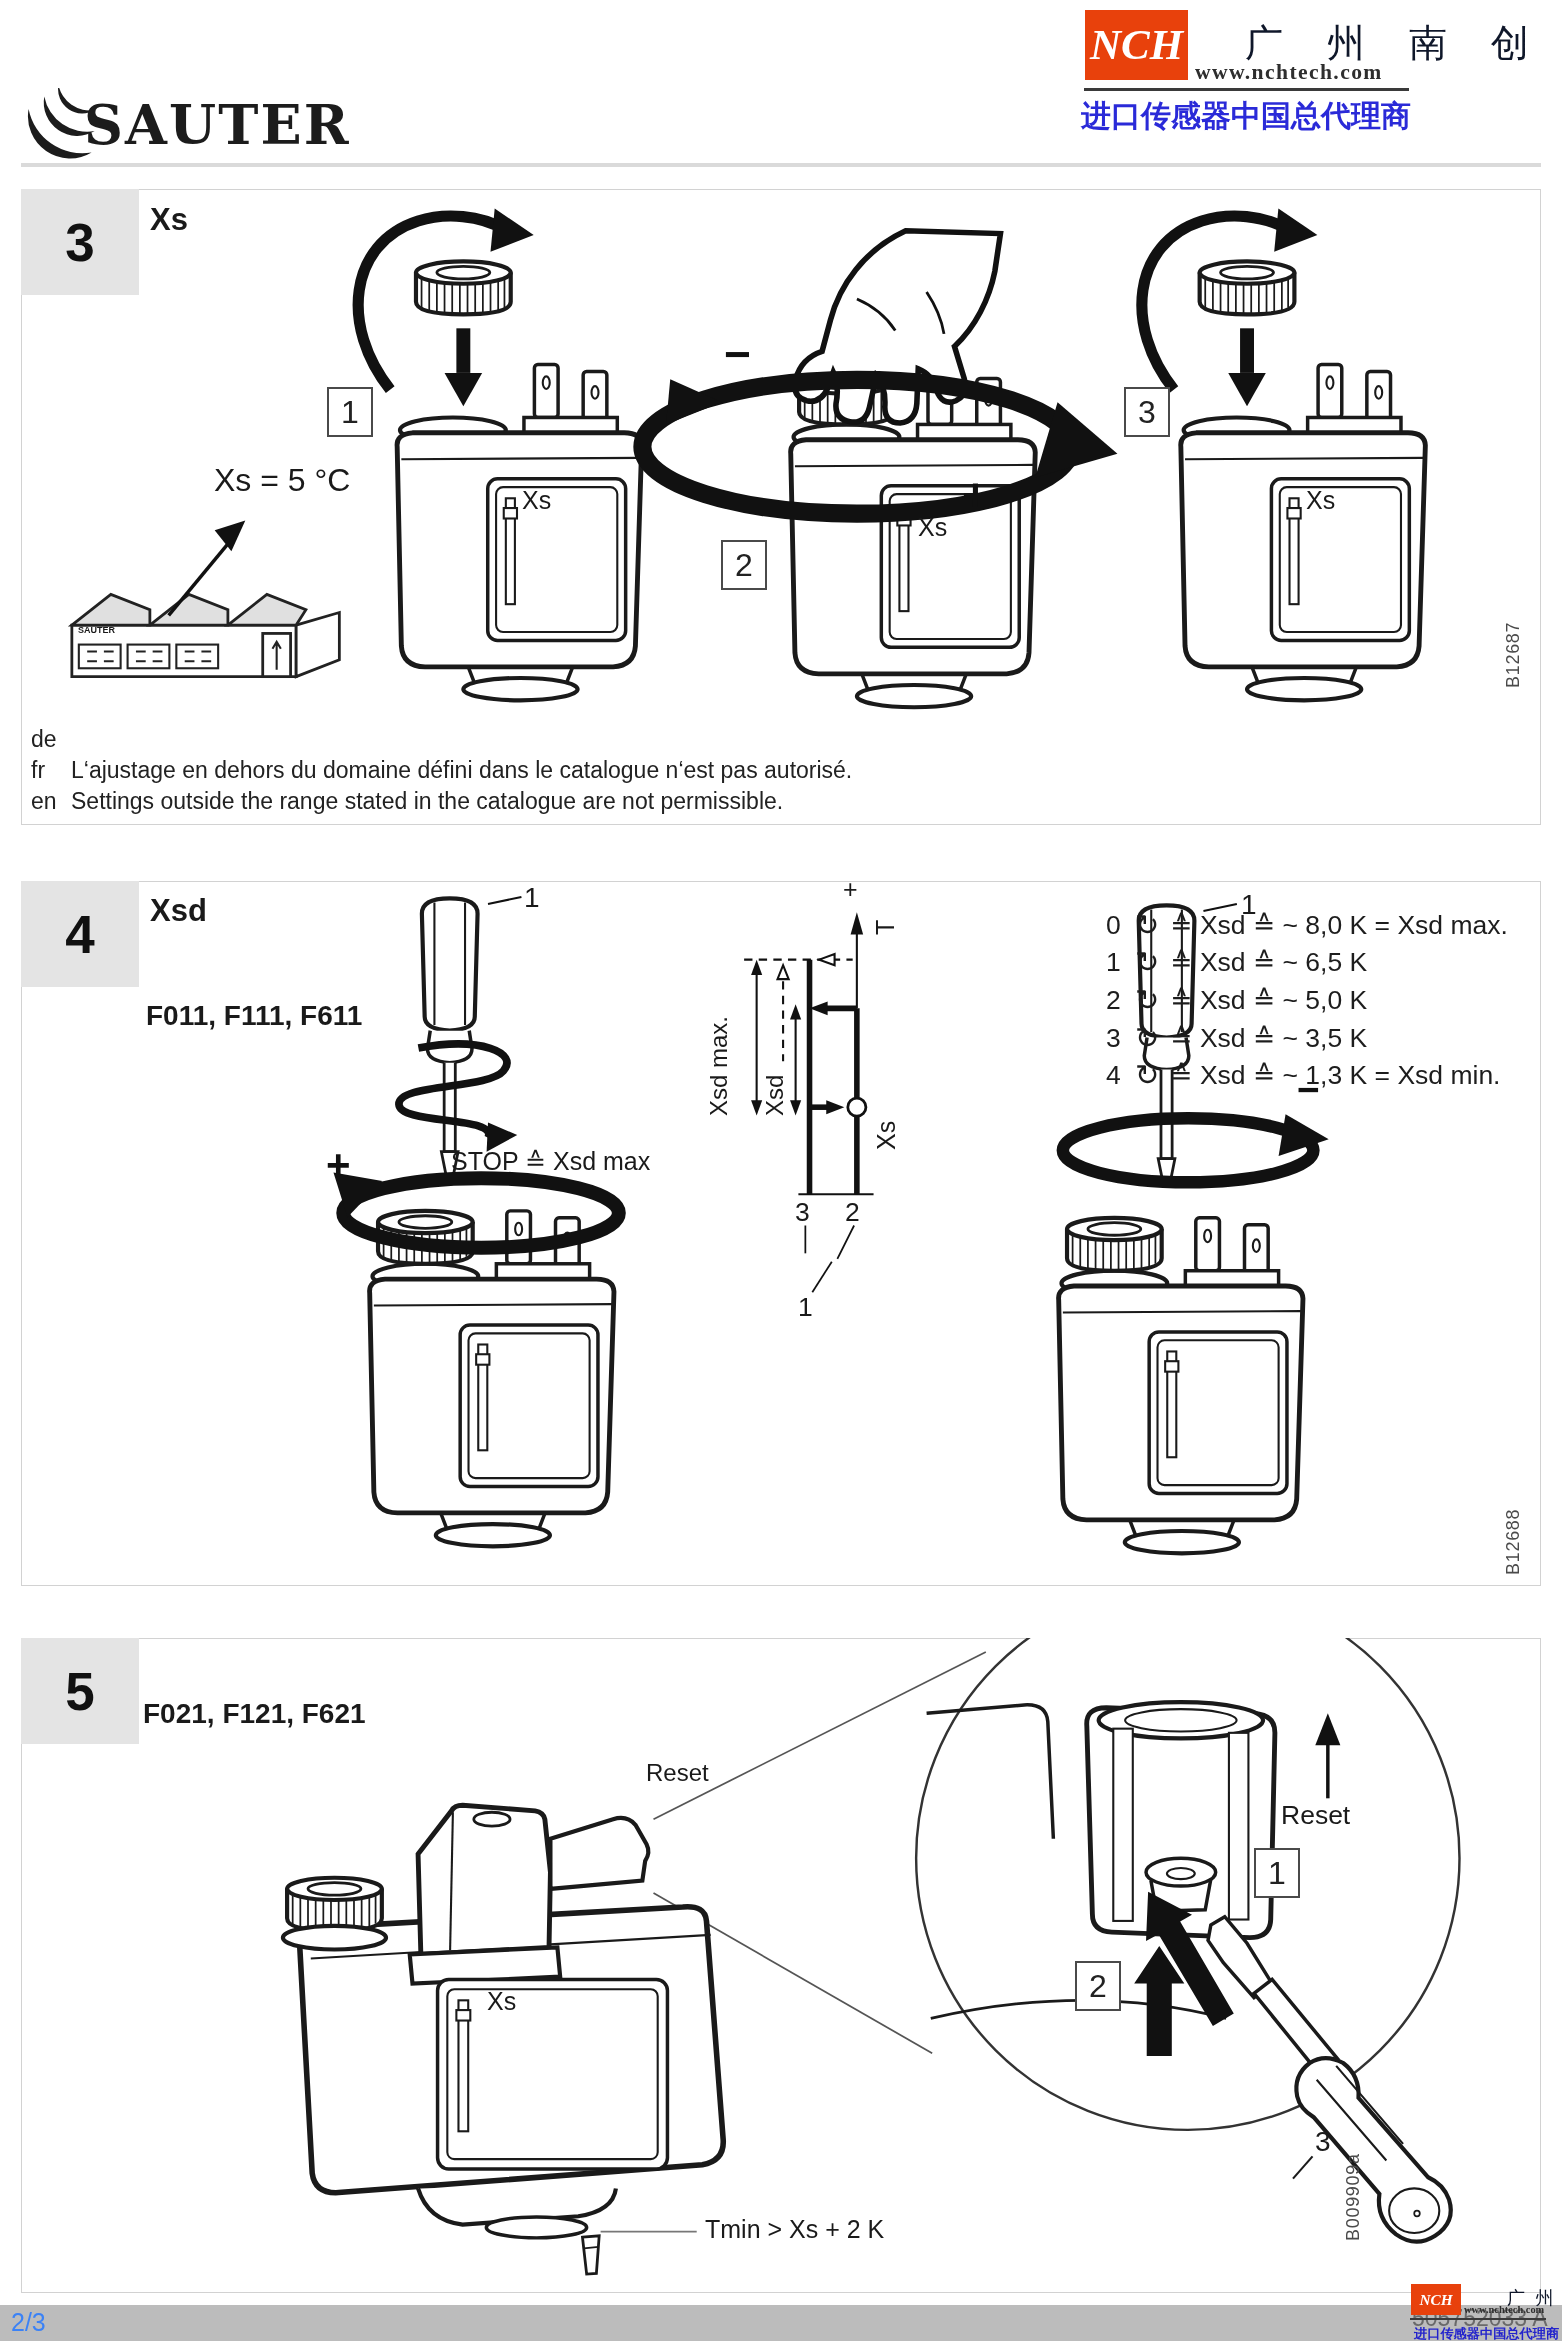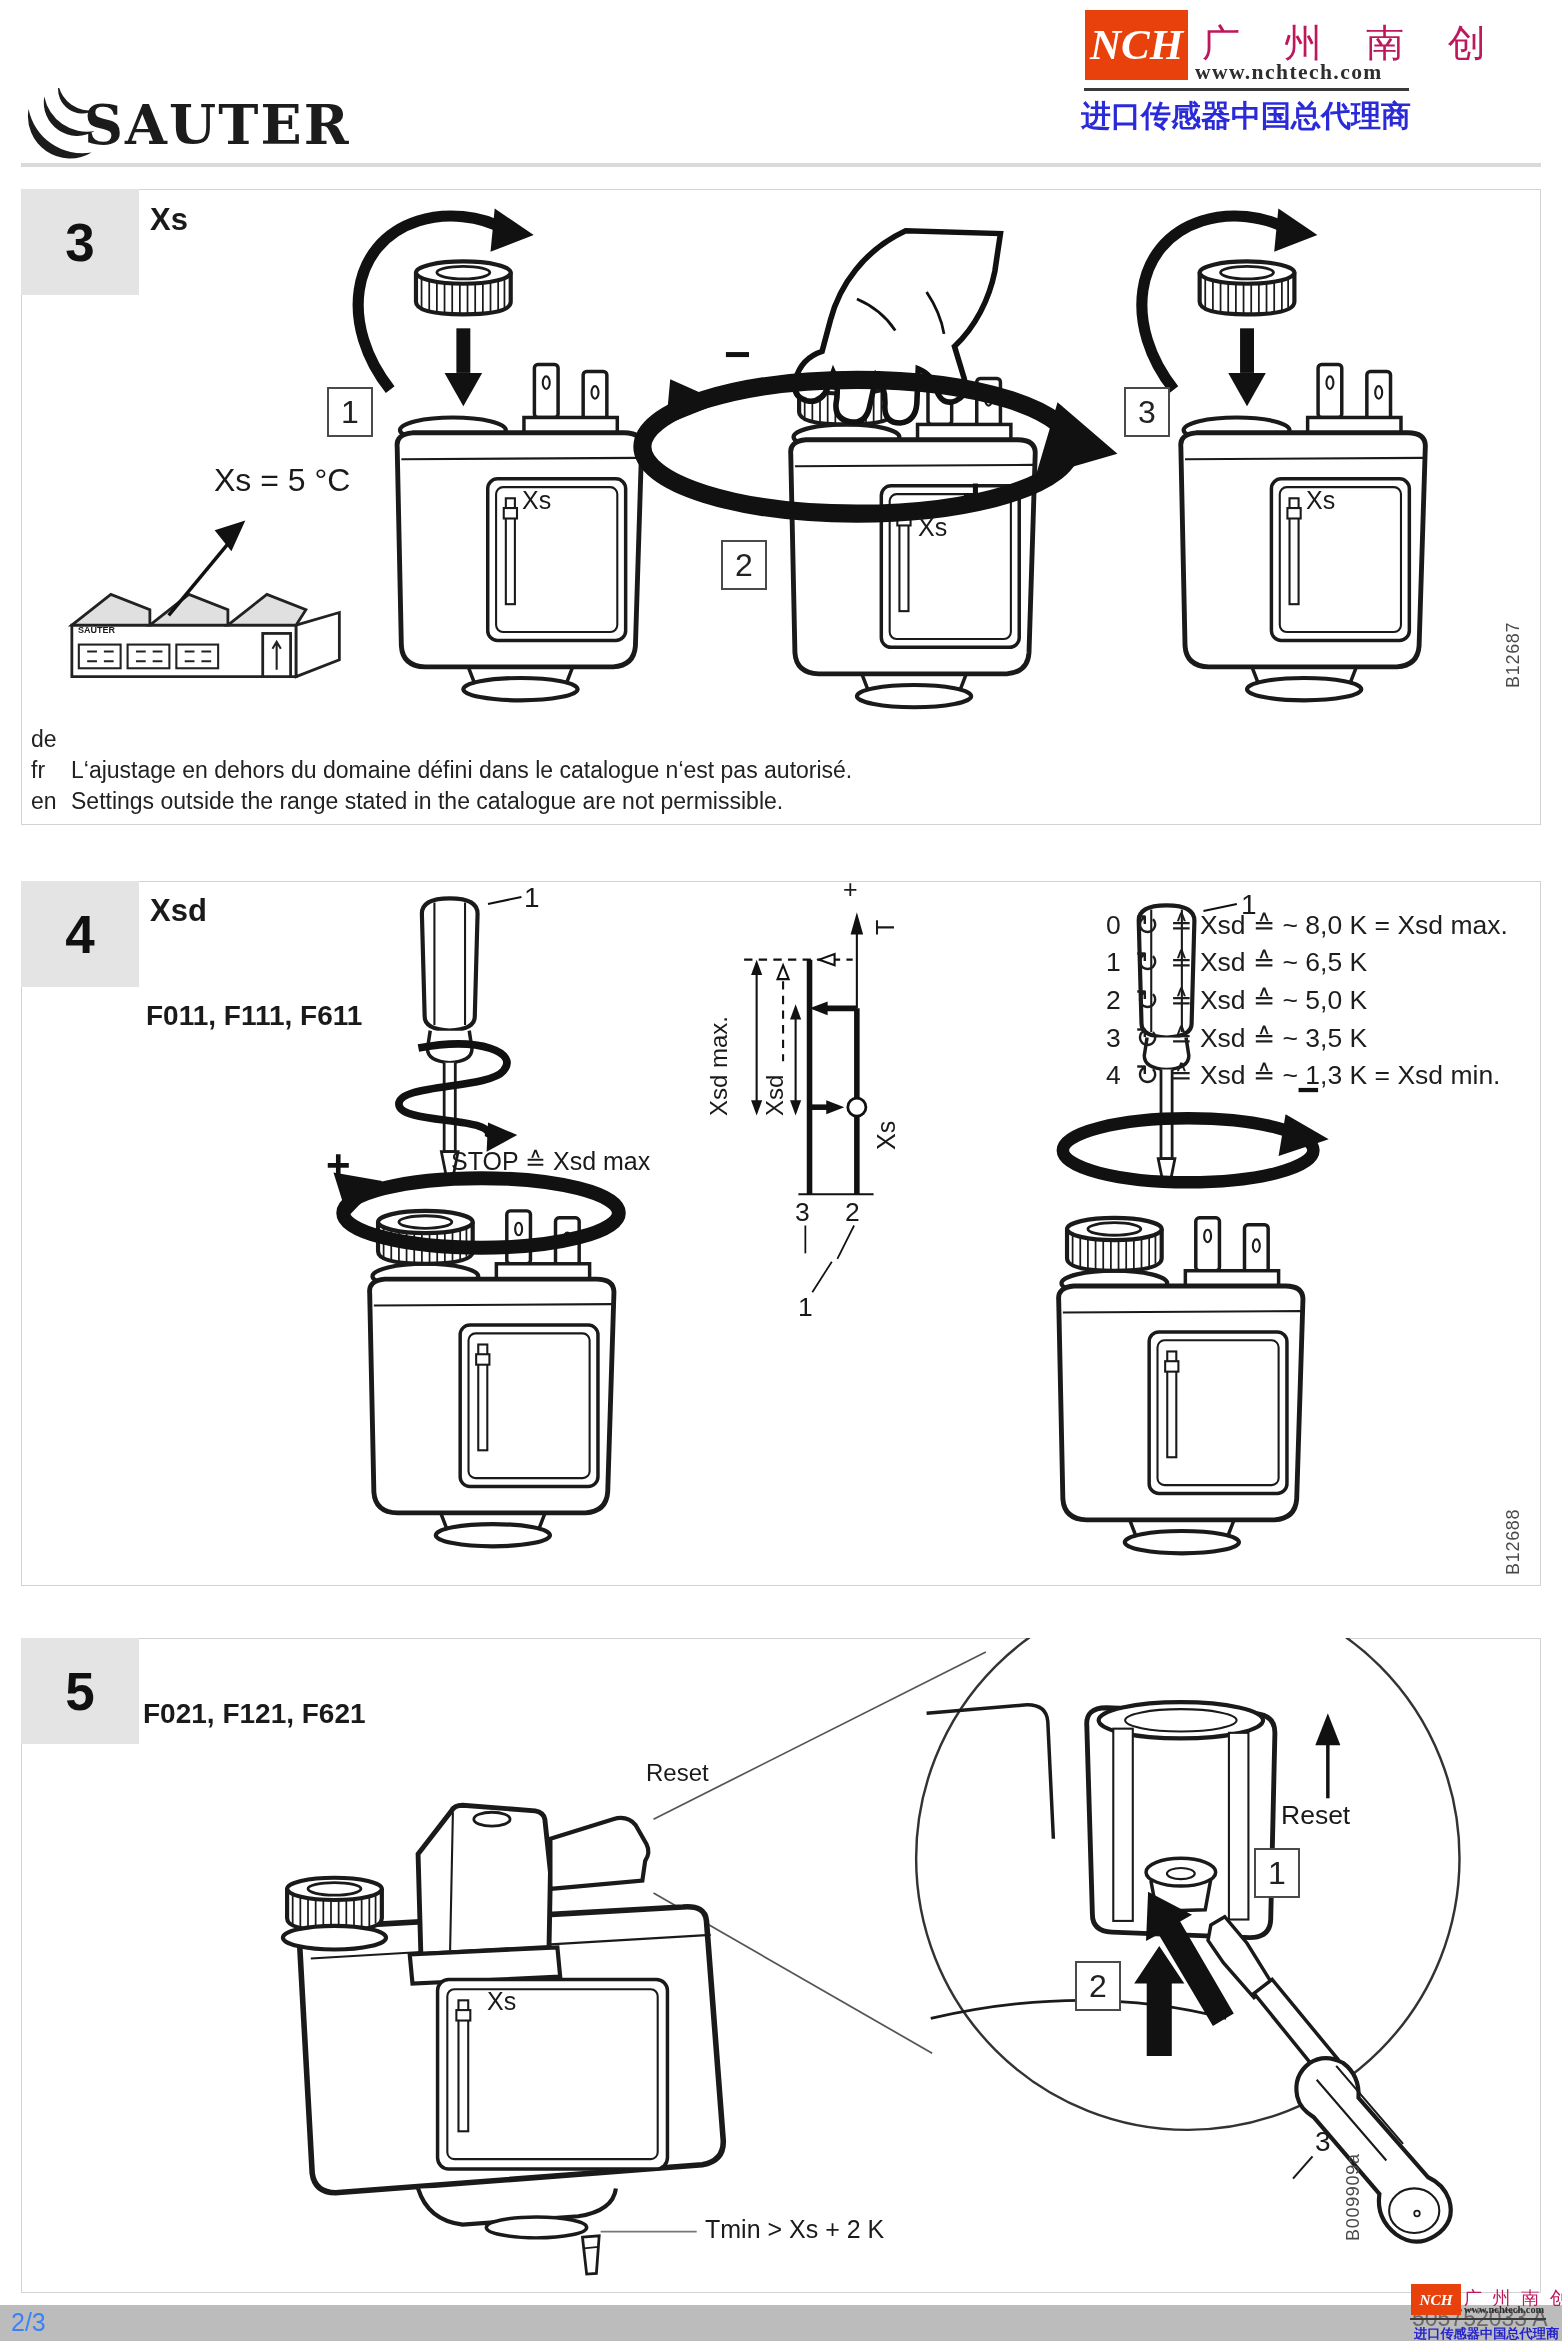--- a/index.html
+++ b/index.html
@@ -20,21 +20,21 @@
   .sign { position:absolute; font-size:46px; font-weight:bold; color:#111; }
   .note-row { position:absolute; display:flex; font-size:23px; color:#222; }
   .note-lang { width:40px; flex:0 0 40px; }
   .setting-row { position:absolute; display:flex; align-items:baseline; gap:11px; font-size:26.5px; color:#1d1d1d; }
   .s-pos { min-width:18px; }
   .s-rot { font-size:29px; position:relative; top:1.4px; }
   .brand-text { position:absolute; font-family:"DejaVu Serif", serif; font-weight:800;
                 font-size:54px; letter-spacing:2.1px; color:#1c1c1c; }
   .wm-box { position:absolute; background:#e8410c; display:flex; align-items:center; justify-content:center; }
   .wm-abbr { font-family:"Liberation Serif", serif; font-style:italic; font-weight:bold; color:#fff; }
-  .wm-cn { position:absolute; color:#be185d; white-space:nowrap; }
+  .wm-cn { position:absolute; color:#0f172a; white-space:nowrap;margin-left:43px; }
   .wm-url { position:absolute; font-family:"Liberation Serif", serif; font-weight:bold; color:#2e2e2e; white-space:nowrap; }
   .wm-tagline { position:absolute; font-weight:bold; color:#2a2ad8; white-space:nowrap; }
   .rule { position:absolute; }
   svg.art { position:absolute; }
   .footer-bar { position:absolute; left:0; top:2305px; width:1562px; height:37px; background:#bcbcbc; }
   .strike { position:absolute; background:#3a3a3a; }
 </style>
 </head>
 <body>
 

